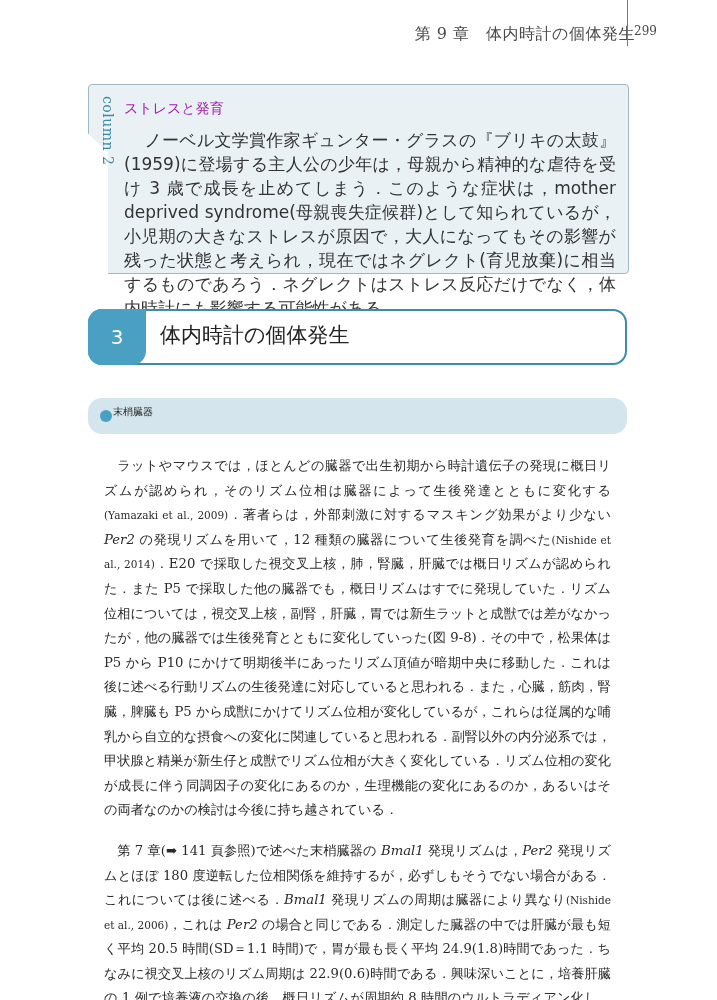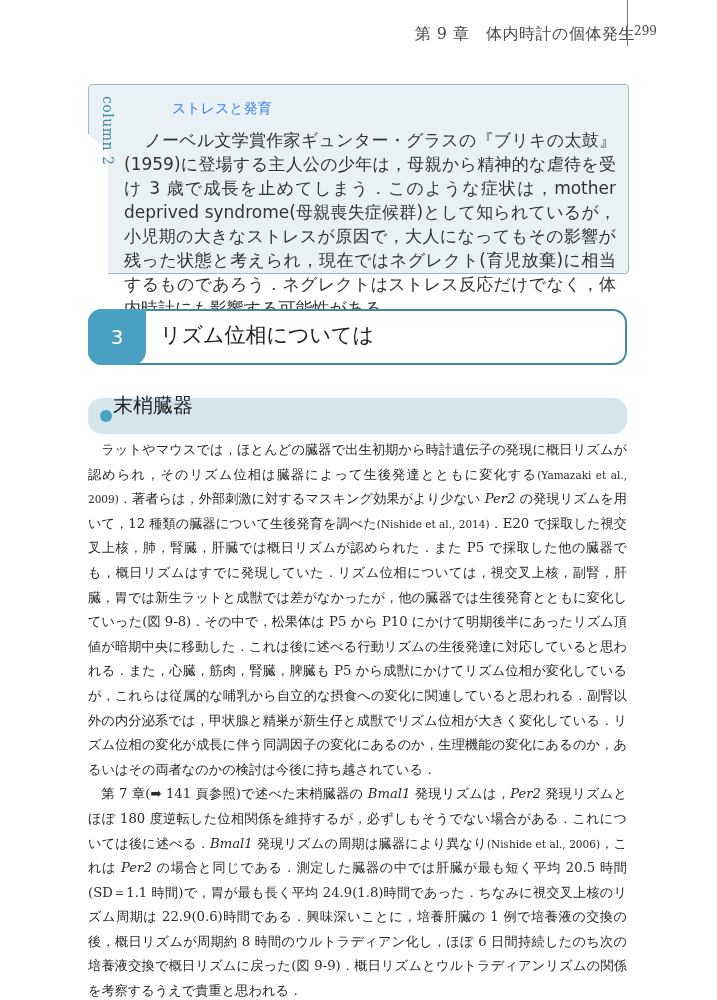--- a/index.html
+++ b/index.html
@@ -20,23 +20,22 @@
     position: absolute; left: 88px; top: 84px; width: 539px; height: 188px;
     background: #eaf1f5; border: 1px solid #9fb8c4; border-radius: 4px;
     clip-path: polygon(0 0, 100% 0, 100% 100%, 20px 100%, 20px 36%, 0 26%);
   }
   .column-label {
     position: absolute; left: 92px; top: 96px; width: 24px; height: 70px;
     writing-mode: vertical-rl; font-size: 14px; color: #3d8ba3; font-family: "DejaVu Serif", serif;
     letter-spacing: 0.5px;
   }
   .column-title {
-    position: absolute; left: 124px; top: 100px; font-size: 14px; color: #3b82f6;
+    position: absolute; left: 124px; top: 100px; font-size: 14px; color: #a21caf;
     font-family: "DejaVu Sans", sans-serif;
-    margin-left: 48px;
   }
   .column-body {
     position: absolute; left: 124px; top: 128px; width: 492px;
     font-family: "DejaVu Sans", sans-serif; font-size: 17px; line-height: 24px; color: #333;
     text-align: justify; text-indent: 1.2em;
   }
 
   .section-header {
     position: absolute; left: 88px; top: 309px; width: 539px; height: 56px;
     border: 2px solid #3f8ca8; border-radius: 14px; background: #fff; box-sizing: border-box;
@@ -53,50 +52,50 @@
   }
 
   .subsection {
     position: absolute; left: 88px; top: 398px; width: 539px; height: 36px;
     background: #d5e5ed; border-radius: 14px;
   }
   .sub-bullet {
     position: absolute; left: 100px; top: 410px; width: 12px; height: 12px; border-radius: 50%; background: #4aa0c2;
   }
   .sub-title {
-    position: absolute; left: 113px; top: 392px; font-size: 20px; color: #222;
+    position: absolute; left: 113px; top: 405px; font-size: 10px; color: #222;
     font-family: "DejaVu Sans", sans-serif;
   }
 
   .body-text {
     position: absolute; left: 88px; top: 438px; width: 539px;
     font-family: "DejaVu Serif", serif; font-size: 13.2px; line-height: 24.6px; color: #2a2a2a;
     text-align: justify;
   }
-  .body-text p { margin: 0; text-indent: 1em; }
+  .body-text p { margin: 16px; text-indent: 1em; }
   .cite { font-size: 10.5px; }
   .gene { font-style: italic; }
 </style>
 </head>
 <body>
 
 <div class="running-head">
   <span class="chapter">第 9 章　体内時計の個体発生</span>
 </div>
 <div class="rh-divider"></div>
 <div class="page-number">299</div>
 
 <div class="column-box"></div>
 <div class="column-label">column 2</div>
 <div class="column-title">ストレスと発育</div>
 <div class="column-body">ノーベル文学賞作家ギュンター・グラスの『ブリキの太鼓』(1959)に登場する主人公の少年は，母親から精神的な虐待を受け 3 歳で成長を止めてしまう．このような症状は，mother deprived syndrome(母親喪失症候群)として知られているが，小児期の大きなストレスが原因で，大人になってもその影響が残った状態と考えられ，現在ではネグレクト(育児放棄)に相当するものであろう．ネグレクトはストレス反応だけでなく，体内時計にも影響する可能性がある．</div>
 
 <div class="section-header"></div>
 <div class="section-num">3</div>
-<div class="section-title">リズム位相については</div>
+<div class="section-title">体内時計の個体発生</div>
 
 <div class="subsection"></div>
 <div class="sub-bullet"></div>
 <div class="sub-title">末梢臓器</div>
 
 <div class="body-text">
   <p><span>ラットやマウスでは，ほとんどの臓器で出生初期から時計遺伝子の発現に概日リズムが認められ，そのリズム位相は臓器によって生後発達とともに変化する</span><span class="cite">(Yamazaki et al., 2009)</span><span>．著者らは，外部刺激に対するマスキング効果がより少ない </span><span class="gene">Per2</span><span> の発現リズムを用いて，12 種類の臓器について生後発育を調べた</span><span class="cite">(Nishide et al., 2014)</span><span>．E20 で採取した視交叉上核，肺，腎臓，肝臓では概日リズムが認められた．また P5 で採取した他の臓器でも，概日リズムはすでに発現していた．リズム位相については，視交叉上核，副腎，肝臓，胃では新生ラットと成獣では差がなかったが，他の臓器では生後発育とともに変化していった(図 9-8)．その中で，松果体は P5 から P10 にかけて明期後半にあったリズム頂値が暗期中央に移動した．これは後に述べる行動リズムの生後発達に対応していると思われる．また，心臓，筋肉，腎臓，脾臓も P5 から成獣にかけてリズム位相が変化しているが，これらは従属的な哺乳から自立的な摂食への変化に関連していると思われる．副腎以外の内分泌系では，甲状腺と精巣が新生仔と成獣でリズム位相が大きく変化している．リズム位相の変化が成長に伴う同調因子の変化にあるのか，生理機能の変化にあるのか，あるいはその両者なのかの検討は今後に持ち越されている．</span></p>
   <p><span>第 7 章(➡ 141 頁参照)で述べた末梢臓器の </span><span class="gene">Bmal1</span><span> 発現リズムは，</span><span class="gene">Per2</span><span> 発現リズムとほぼ 180 度逆転した位相関係を維持するが，必ずしもそうでない場合がある．これについては後に述べる．</span><span class="gene">Bmal1</span><span> 発現リズムの周期は臓器により異なり</span><span class="cite">(Nishide et al., 2006)</span><span>，これは </span><span class="gene">Per2</span><span> の場合と同じである．測定した臓器の中では肝臓が最も短く平均 20.5 時間(SD＝1.1 時間)で，胃が最も長く平均 24.9(1.8)時間であった．ちなみに視交叉上核のリズム周期は 22.9(0.6)時間である．興味深いことに，培養肝臓の 1 例で培養液の交換の後，概日リズムが周期約 8 時間のウルトラディアン化し，ほぼ 6 日間持続したのち次の培養液交換で概日リズムに戻った(図 9-9)．概日リズムとウルトラディアンリズムの関係を考察するうえで貴重と思われる．</span></p>
 </div>
 

